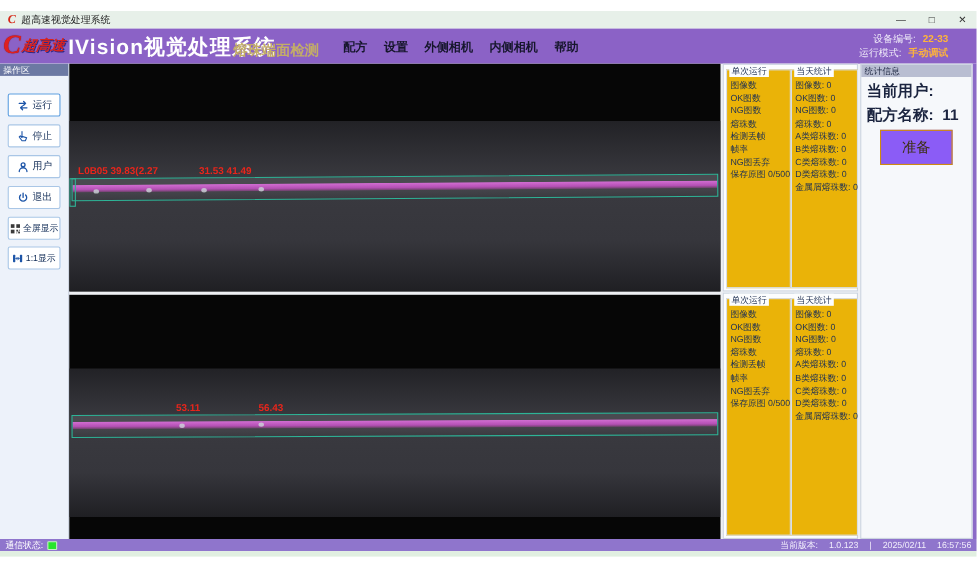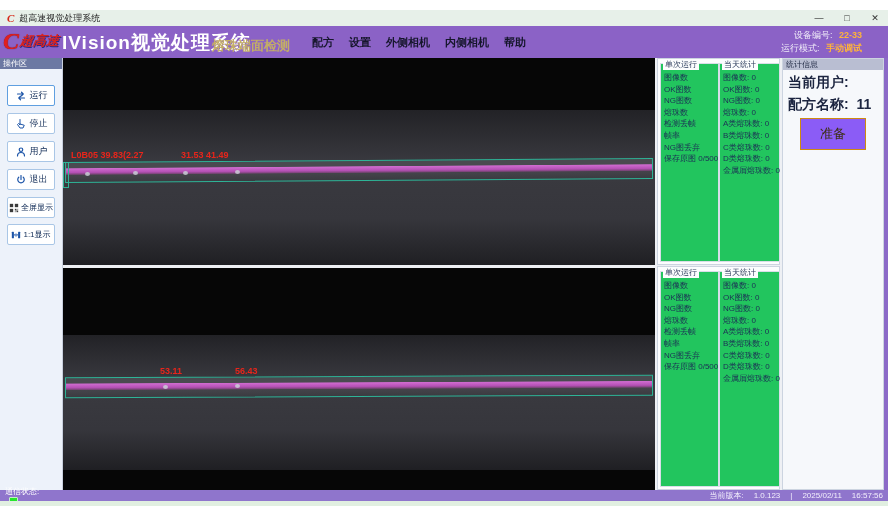--- a/index.html
+++ b/index.html
@@ -57,41 +57,41 @@
   .cam-bottom .strip{top:108px;transform:rotate(-0.25deg);}
   .edge-marker{position:absolute;left:0;top:104px;width:6px;height:26px;border:1px solid #2eb497;
                box-sizing:border-box;}
   .ann{position:absolute;color:#e8251b;font-size:9px;font-weight:bold;white-space:nowrap;}
   .bead{position:absolute;width:5px;height:4px;border-radius:50%;background:#cdd6da;opacity:.8;}
   
   .stats-panel{position:absolute;left:657px;width:123px;background:#fcfdfe;border:1px solid #ccd4e0;
                box-sizing:border-box;}
   .stats-top{top:58px;height:207px;}
   .stats-bottom{top:266px;height:224px;}
-  .group{position:absolute;top:4px;bottom:2px;border:1px solid #d8dee8;background:#22c55e;}
+  .group{position:absolute;top:4px;bottom:2px;border:1px solid #d8dee8;background:#eab308;}
   .group-run{left:2px;width:57px;}
   .group-day{left:61px;width:59px;}
   .group-title{position:absolute;top:-5px;left:2px;background:#fcfdfe;padding:0 2px;font-size:8px;
                color:#2a3a5a;white-space:nowrap;}
   .rows{margin:0;padding:8px 0 0 3px;list-style:none;}
   .rows li{font-size:8px;color:#1c2f55;line-height:11.6px;white-space:nowrap;}
   
   .info-panel{position:absolute;left:782px;top:58px;width:102px;height:432px;background:#f6f8fb;
               border:1px solid #ccd4e0;box-sizing:border-box;}
   .info-header{height:11px;background:#b9bed2;font-size:8px;line-height:11px;color:#1c2540;padding-left:3px;}
   .info-row{font-size:14px;font-weight:bold;color:#1c2540;margin:4px 4px 0 5px;white-space:nowrap;}
   .info-row .val{margin-left:4px;}
   .btn-prepare{position:absolute;left:17px;top:59px;width:66px;height:32px;background:#8b5cf6;
                border:1px solid #cf8a10;font-family:inherit;font-size:13px;color:#3c2f10;cursor:pointer;}
   .btn-datastats{position:absolute;left:17px;top:120px;width:66px;height:32px;background:#ffffff;
                  border:1px solid #d5d5d5;font-family:inherit;font-size:12px;color:#8f8f8f;cursor:pointer;}
   
   .statusbar{position:absolute;left:0;top:490px;width:888px;height:11px;background:#8f75cc;
              display:flex;align-items:center;font-size:8px;color:#fff;}
-  .sb-left{display:flex;padding-left:5px;flex-direction:column;}
+  .sb-left{display:flex;align-items:center;padding-left:5px;}
   .comm-dot{width:7px;height:6px;background:#27e52c;border:1px solid #c4efc5;border-radius:1px;
             margin-left:4px;}
   .sb-right{margin-left:auto;padding-right:5px;color:#f2eefc;display:flex;gap:10px;align-items:center;}
   .below-strip{position:absolute;left:0;top:501px;width:888px;height:5px;background:#e1efe1;}
 </style>
 </head>
 <body>
 
 <div class="stage">
 

